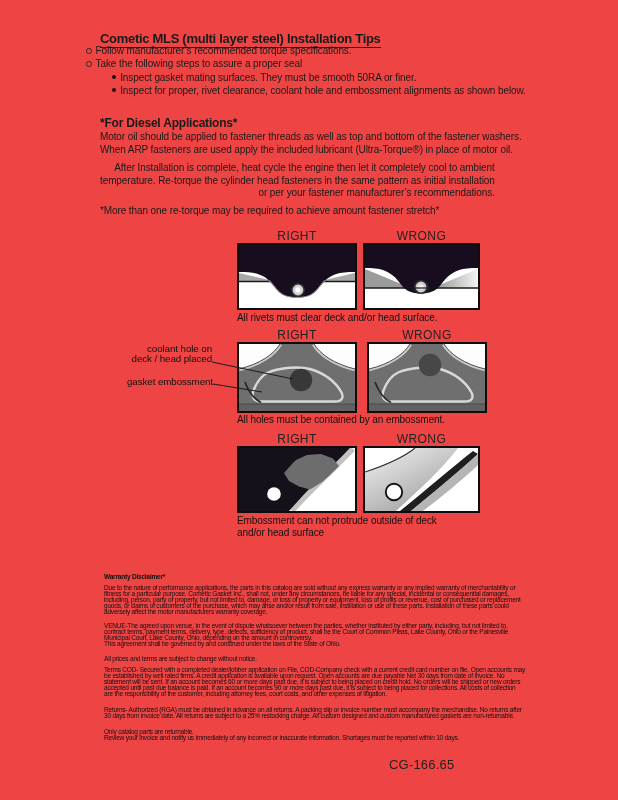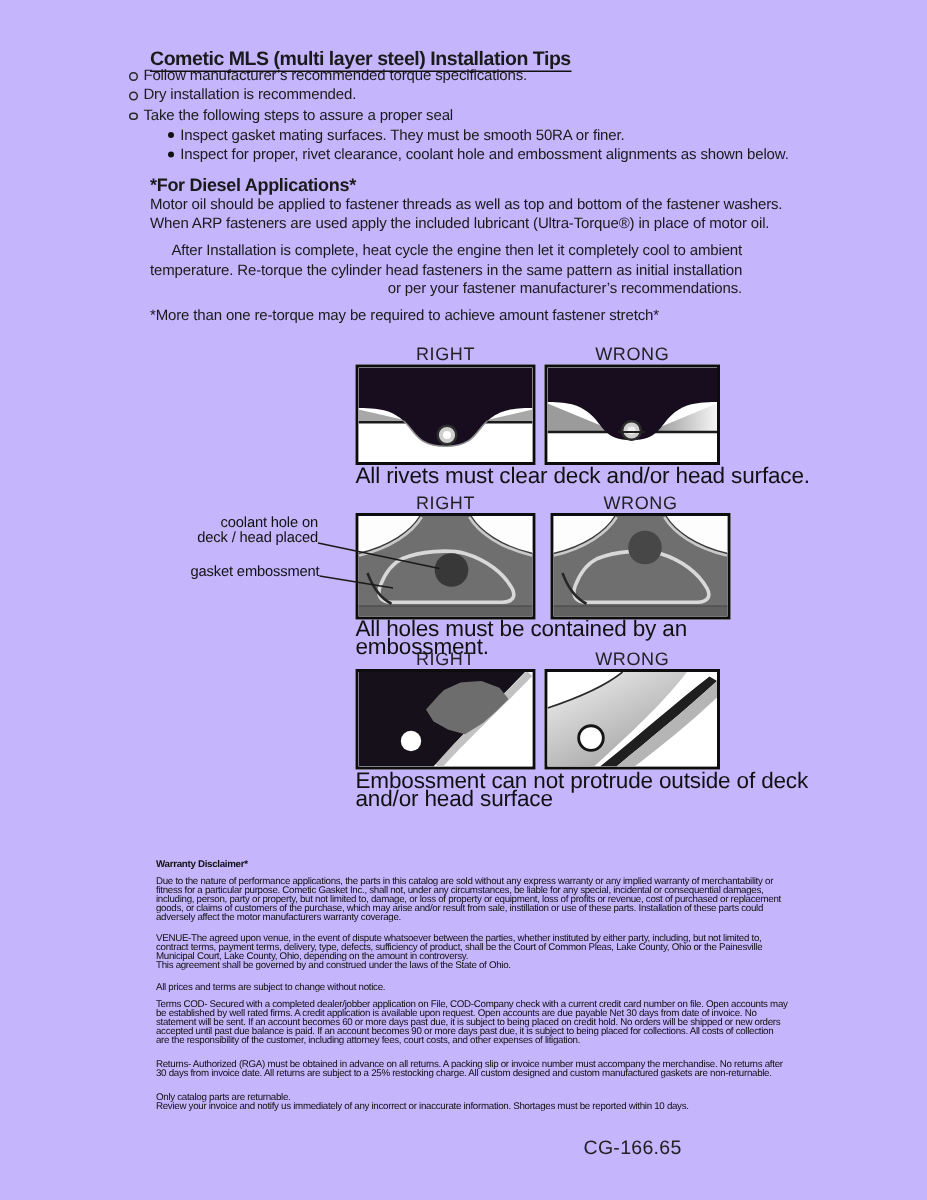--- a/index.html
+++ b/index.html
@@ -1,20 +1,20 @@
 <!DOCTYPE html>
 <html><head>
 <meta charset="utf-8">
 <style>
   html,body{margin:0;padding:0;background:#e8e8e8;}
   .page{
     position:relative;
     width:618px;height:800px;
     margin:0 auto;
-    background:#c4b5fd;
+    background:#ef4444;
     font-family:"Liberation Sans","DejaVu Sans",sans-serif;
     color:#1a1a1a;
     overflow:hidden;
   }
   .abs{position:absolute;}
   .title{
     left:100px;top:22px;
     font-size:13px;font-weight:bold;
     letter-spacing:-0.3px;
     border-bottom:1.8px solid #111;
@@ -33,21 +33,21 @@
     margin:4px 4px 0 0;flex:0 0 auto;
   }
   .diesel-heading{left:100px;top:116px;font-size:12px;font-weight:bold;letter-spacing:-0.2px;}
   .body-para{left:100px;top:0;font-size:10px;line-height:12.6px;letter-spacing:-0.1px;white-space:pre-line;}
   .p1{top:131px;} .p2{top:162px;text-align:right;} .pnote{top:205px;}
   .rw-label{font-size:12px;letter-spacing:0.4px;color:#222;text-align:center;}
   .panel{
     border:2px solid #0d0d0d;background:#fff;box-sizing:border-box;
   }
   .panel svg{display:block;width:100%;height:100%;}
-  .caption{font-size:15px;letter-spacing:-0.1px;color:#111;white-space:pre-line;line-height:11.5px;}
+  .caption{font-size:10px;letter-spacing:-0.1px;color:#111;white-space:pre-line;line-height:11.5px;}
   .annot{
     font-size:9.8px;line-height:9.6px;letter-spacing:-0.1px;
     text-align:right;white-space:pre-line;color:#111;
   }
   .leader{overflow:visible;}
   .disclaimer{
     left:104px;top:574px;width:440px;
     font-size:6.5px;line-height:6.1px;letter-spacing:-0.2px;
     color:#111;
   }
@@ -64,24 +64,20 @@
 <body>
 
 <div class="page">
 
   <h1 class="abs title">Cometic MLS (multi layer steel) Installation Tips</h1>
 
   <div class="abs tips">
     <div class="tip-row">
       <span class="marker-open"></span>
       <span>Follow manufacturer’s recommended torque specifications.</span>
-    </div>
-    <div class="tip-row">
-      <span class="marker-open"></span>
-      <span>Dry installation is recommended.</span>
     </div>
     <div class="tip-row">
       <span class="marker-open"></span>
       <span>Take the following steps to assure a proper seal</span>
     </div>
     <div class="tip-row sub">
       <span class="marker-filled"></span>
       <span>Inspect gasket mating surfaces.  They must be smooth 50RA or finer.</span>
     </div>
     <div class="tip-row sub">

